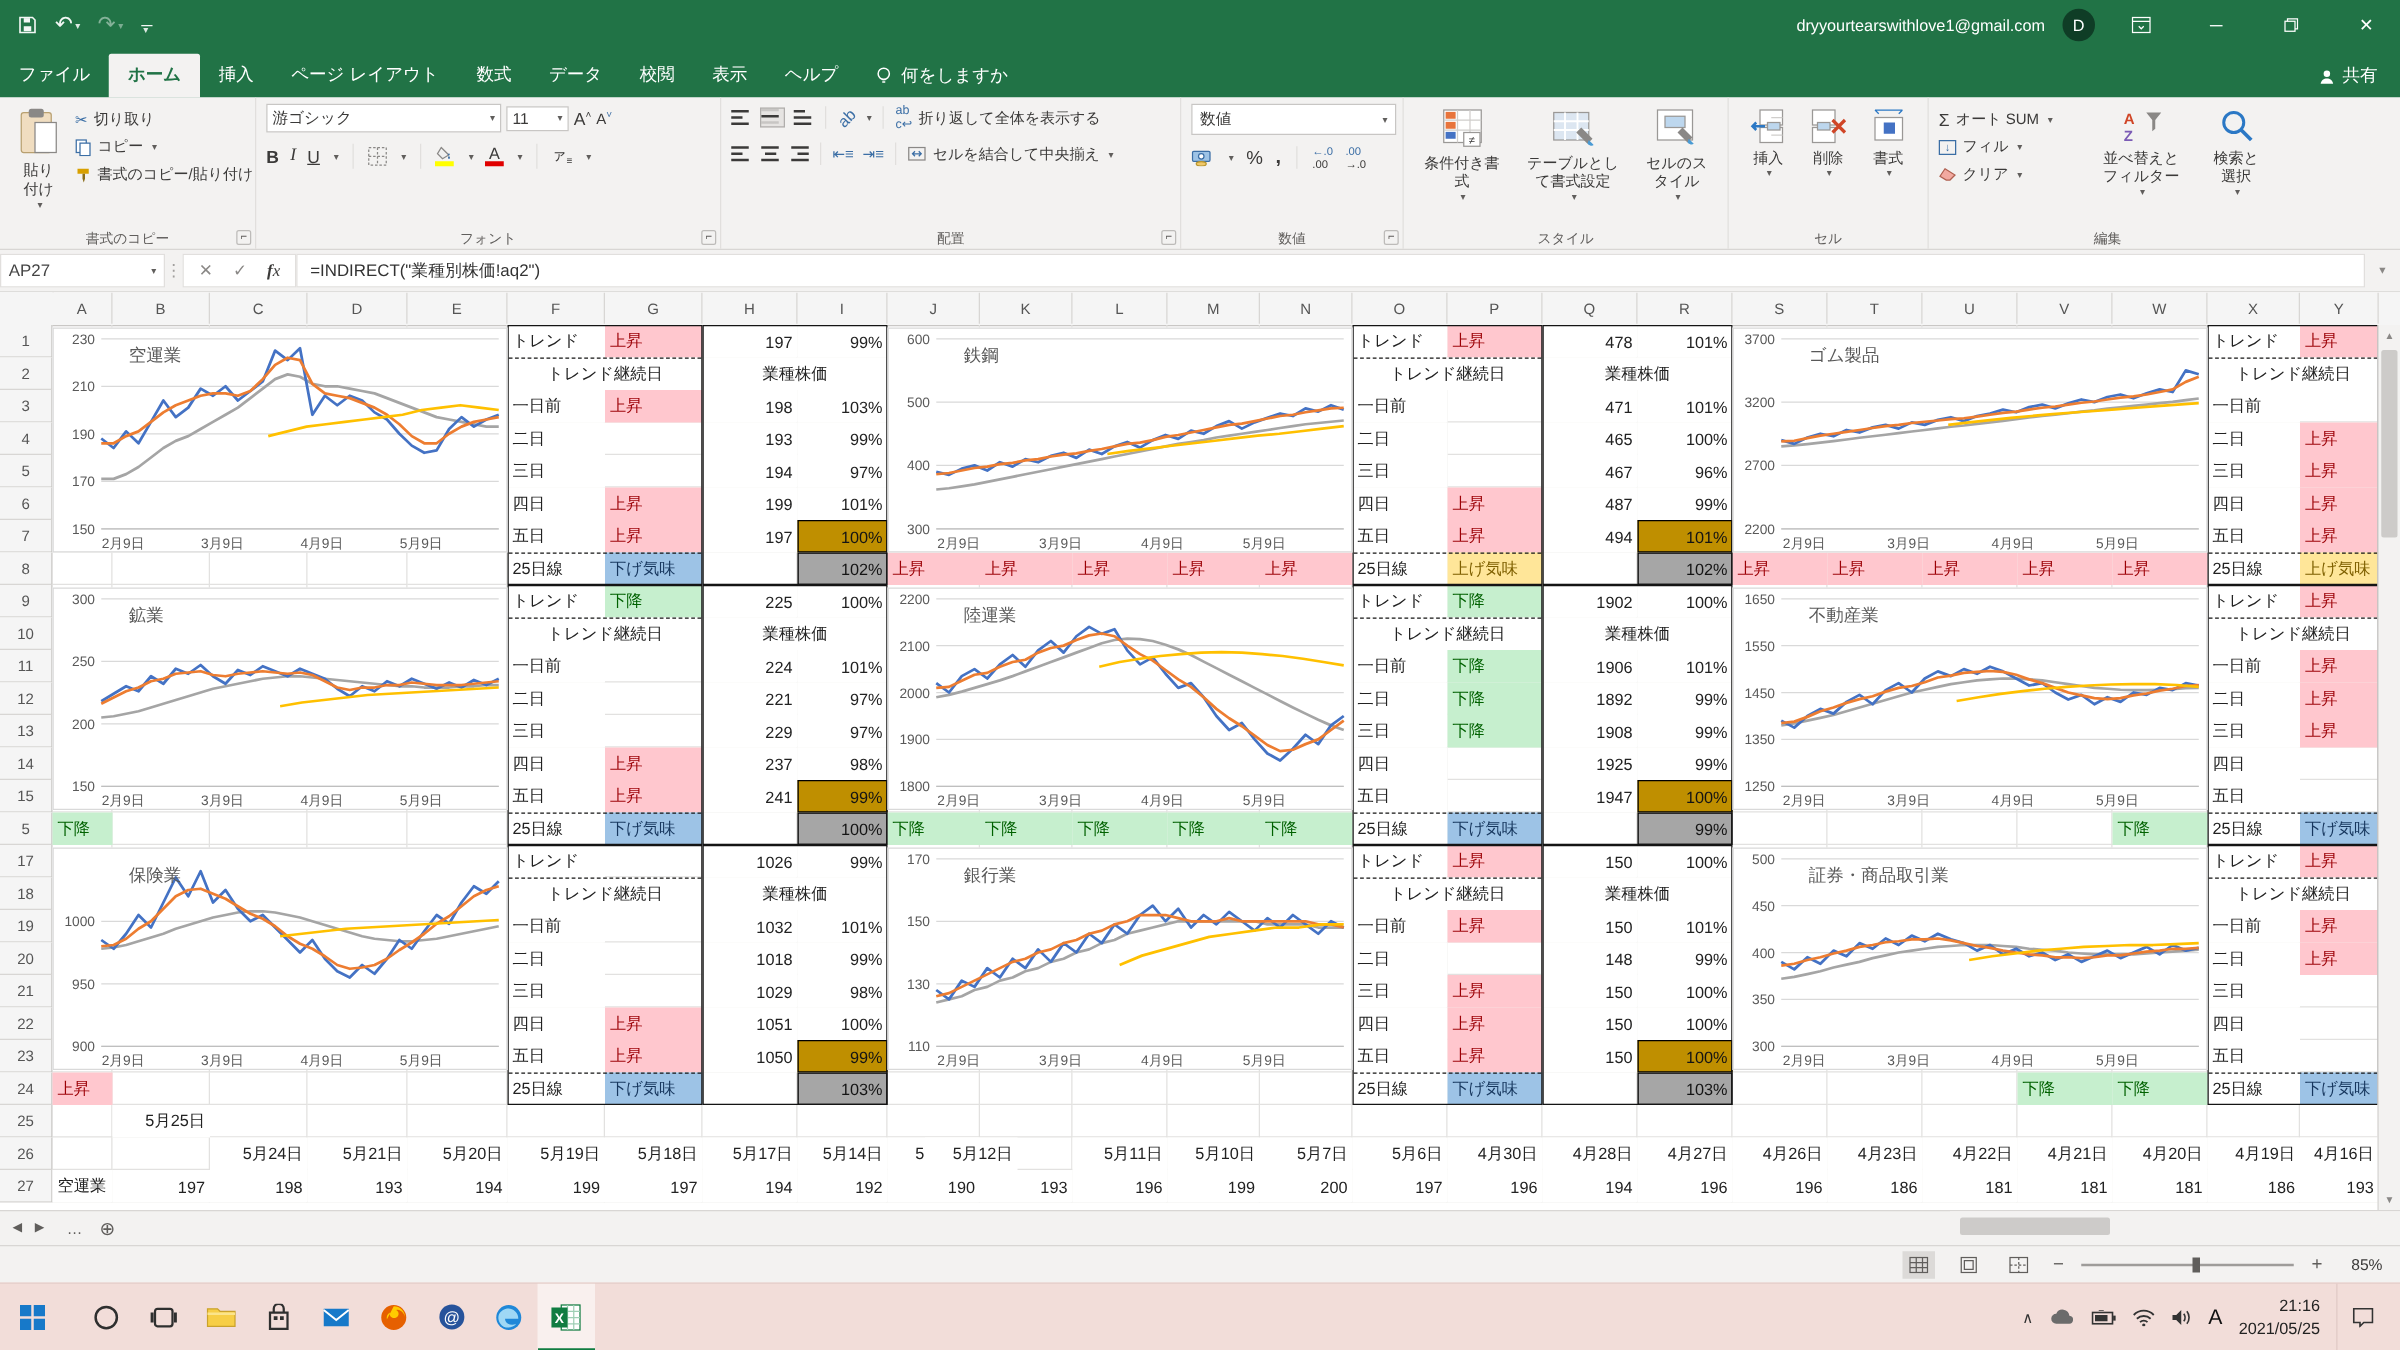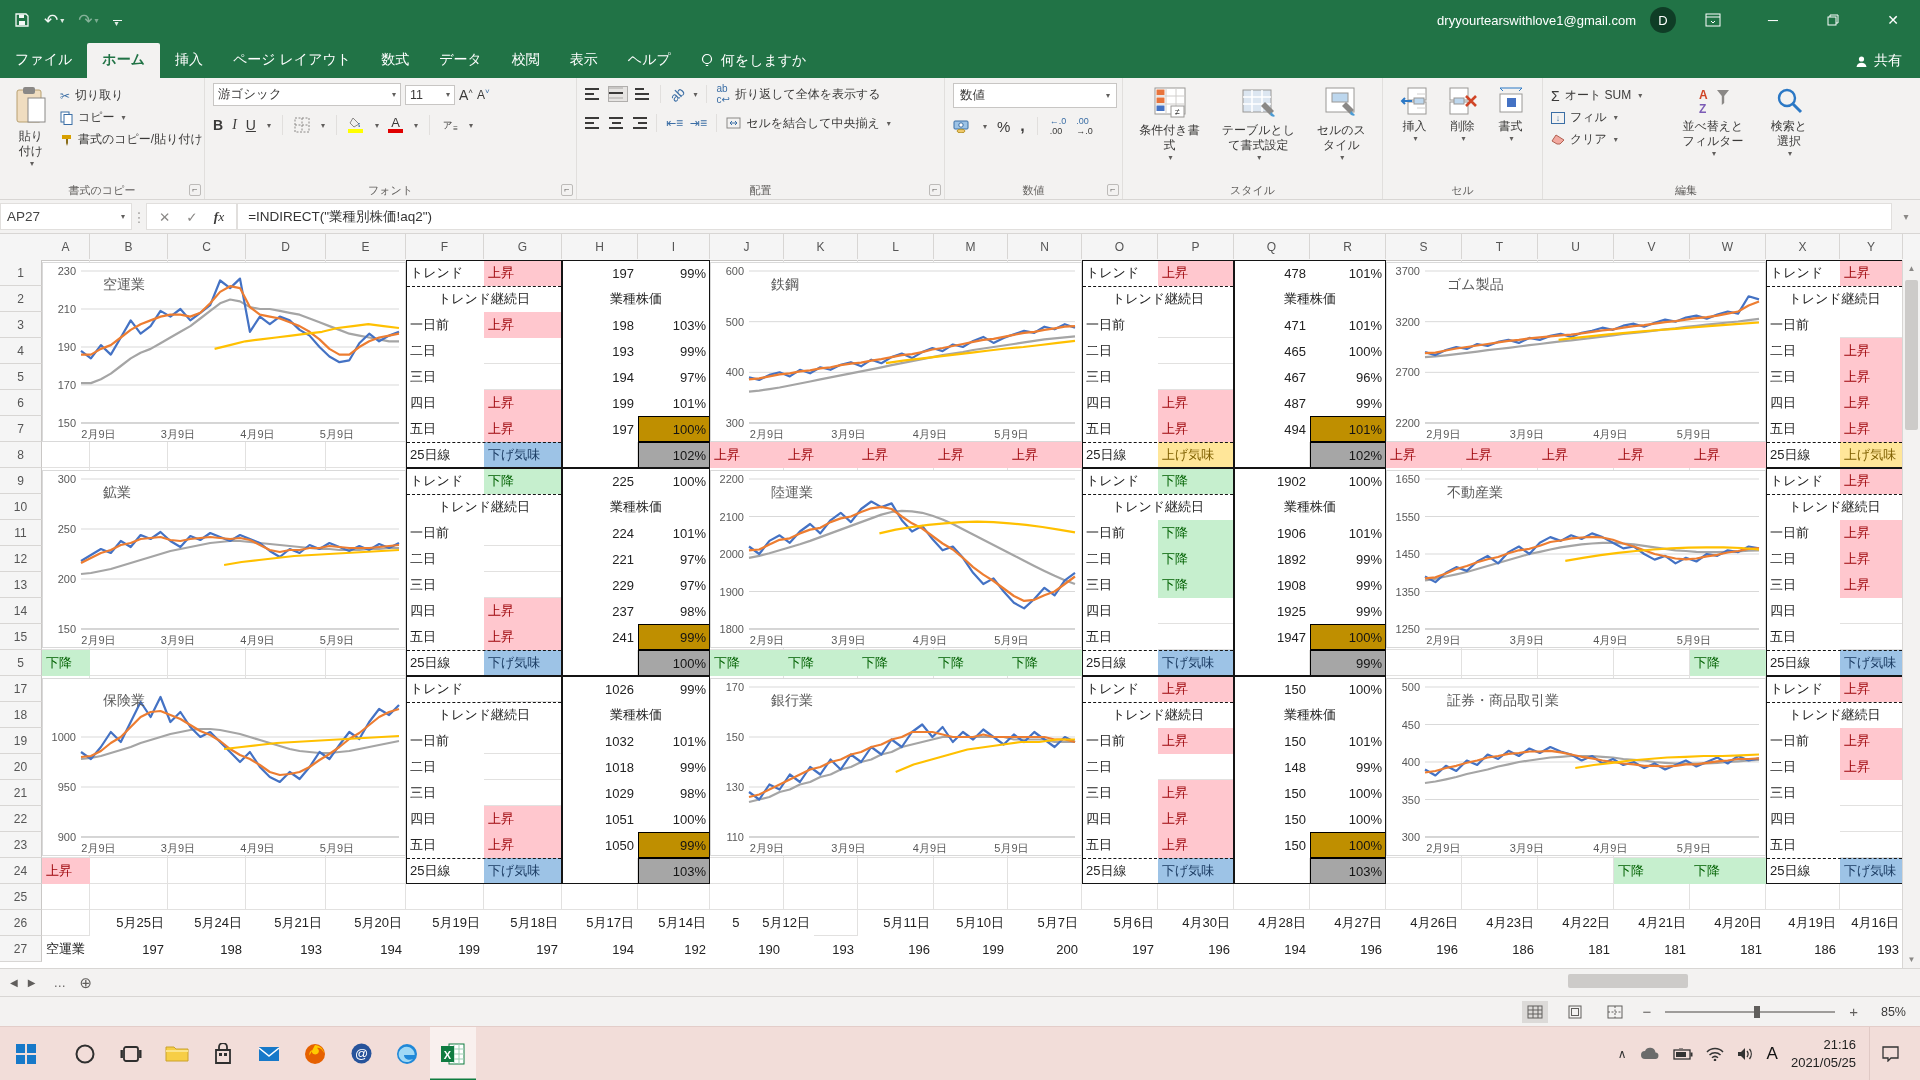--- a/index.html
+++ b/index.html
@@ -1435,21 +1435,21 @@
         <div class="cc green lbl" style="left:42px;top:390px;width:48px;">下降</div>
         <div class="cc green lbl" style="left:710px;top:390px;width:74px;">下降</div>
         <div class="cc green lbl" style="left:784px;top:390px;width:74px;">下降</div>
         <div class="cc green lbl" style="left:858px;top:390px;width:76px;">下降</div>
         <div class="cc green lbl" style="left:934px;top:390px;width:74px;">下降</div>
         <div class="cc green lbl" style="left:1008px;top:390px;width:74px;">下降</div>
         <div class="cc green lbl" style="left:1690px;top:390px;width:76px;">下降</div>
         <div class="cc pink lbl" style="left:42px;top:598px;width:48px;">上昇</div>
         <div class="cc green lbl" style="left:1614px;top:598px;width:76px;">下降</div>
         <div class="cc green lbl" style="left:1690px;top:598px;width:76px;">下降</div>
-        <div class="cc num" style="left:90px;top:650px;width:78px;">5月25日</div>
+        <div class="cc num" style="left:90px;top:624px;width:78px;">5月25日</div>
         <div class="cc num" style="left:168px;top:650px;width:78px;">5月24日</div>
         <div class="cc num" style="left:246px;top:650px;width:80px;">5月21日</div>
         <div class="cc num" style="left:326px;top:650px;width:80px;">5月20日</div>
         <div class="cc num" style="left:406px;top:650px;width:78px;">5月19日</div>
         <div class="cc num" style="left:484px;top:650px;width:78px;">5月18日</div>
         <div class="cc num" style="left:562px;top:650px;width:76px;">5月17日</div>
         <div class="cc num" style="left:638px;top:650px;width:72px;">5月14日</div>
         <div class="cc num" style="left:710px;top:650px;width:74px;">5月13日</div>
         <div class="cc num" style="left:740px;top:650px;width:74px;">5月12日</div>
         <div class="cc num" style="left:858px;top:650px;width:76px;">5月11日</div>

